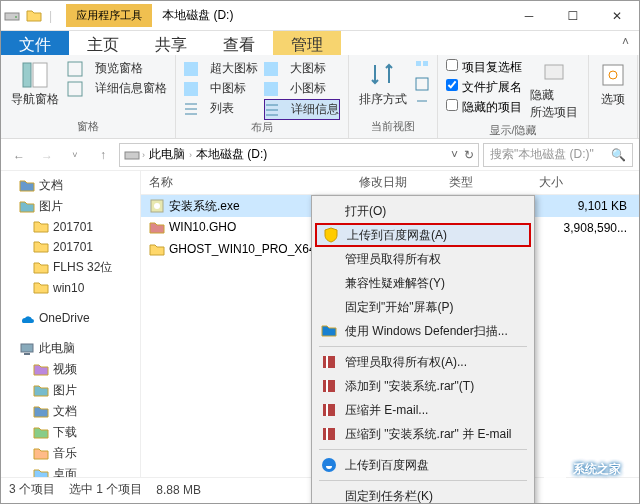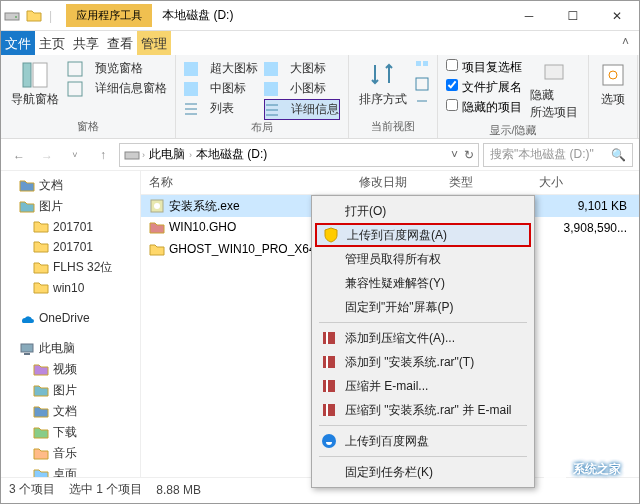--- a/index.html
+++ b/index.html
@@ -5,21 +5,21 @@
 *{box-sizing:border-box;margin:0;padding:0;font-family:"Microsoft YaHei","Segoe UI",sans-serif;font-size:12px}
 body{width:640px;height:504px;background:#fff;overflow:hidden;position:relative;border:1px solid #999}
 .titlebar{height:30px;display:flex;align-items:center;background:#fff;border-bottom:1px solid #e0e0e0}
 .titlebar .ico{width:16px;height:16px;margin:0 3px}
 .titlebar .sep{color:#ccc;margin:0 4px}
 .titlebar .tool-tab{background:#f0c050;padding:4px 10px;margin-left:10px;font-size:11px}
 .titlebar .title{padding:4px 10px;font-size:12px}
 .winbtns{margin-left:auto;display:flex}
 .winbtns div{width:44px;height:30px;display:flex;align-items:center;justify-content:center;color:#333}
 .ribbon-tabs{height:24px;display:flex;align-items:stretch;background:#fff}
-.ribbon-tabs .tab{padding:4px 4px;font-size:13px;color:#333}
+.ribbon-tabs .tab{padding:4px 18px;font-size:16px;color:#333}
 .ribbon-tabs .file{background:#1979ca;color:#fff}
 .ribbon-tabs .manage{background:#f7d46f}
 .ribbon-tabs .collapse{margin-left:auto;padding:4px 10px;color:#666}
 .ribbon{height:84px;background:#f5f6f7;border-bottom:1px solid #ddd;display:flex}
 .group{border-right:1px solid #e0e0e0;padding:4px 8px;display:flex;flex-direction:column;justify-content:space-between}
 .group .lbl{text-align:center;color:#666;font-size:11px}
 .group .body{display:flex;gap:6px;align-items:flex-start;flex:1}
 .bigbtn{display:flex;flex-direction:column;align-items:center;gap:2px;padding:2px;font-size:11px;color:#333}
 .smallbtn{display:flex;align-items:center;gap:12px;font-size:11px;color:#333;padding:1px 0}
 .col{display:flex;flex-direction:column;gap:1px}
@@ -402,29 +402,37 @@
     </div>
     <div class="mi">
       <span>管理员取得所有权</span>
     </div>
     <div class="mi">
       <span>兼容性疑难解答(Y)</span>
     </div>
     <div class="mi">
       <span>固定到"开始"屏幕(P)</span>
     </div>
+    <div class="mi">
+      <span class="mico">
+        <svg class="fico" viewBox="0 0 16 16">
+          <path d="M1 3h5l2 2h7v8H1z" fill="#1880d0" stroke="#c9a233"></path>
+        </svg>
+      </span>
+      <span>使用 Windows Defender扫描...</span>
+    </div>
     <div class="sep"></div>
     <div class="mi">
       <span class="mico">
         <svg class="fico" viewBox="0 0 16 16">
           <rect x="2" y="2" width="12" height="12" fill="#b44040"></rect>
           <path d="M5 2h2v12H5z" fill="#fff"></path>
         </svg>
       </span>
-      <span>添加到压缩文件(A)...</span>
+      <span>管理员取得所有权(A)...</span>
     </div>
     <div class="mi">
       <span class="mico">
         <svg class="fico" viewBox="0 0 16 16">
           <rect x="2" y="2" width="12" height="12" fill="#b44040"></rect>
           <path d="M5 2h2v12H5z" fill="#fff"></path>
         </svg>
       </span>
       <span>添加到 "安装系统.rar"(T)</span>
     </div>

